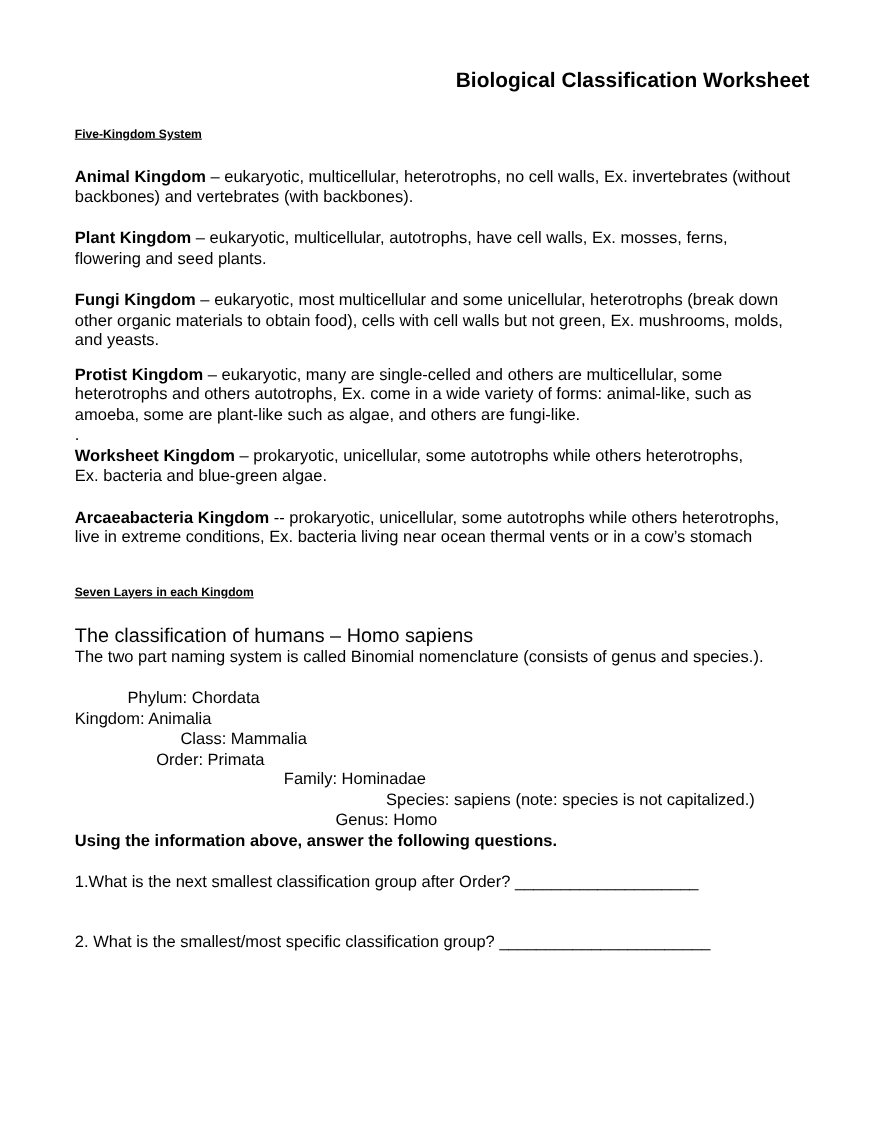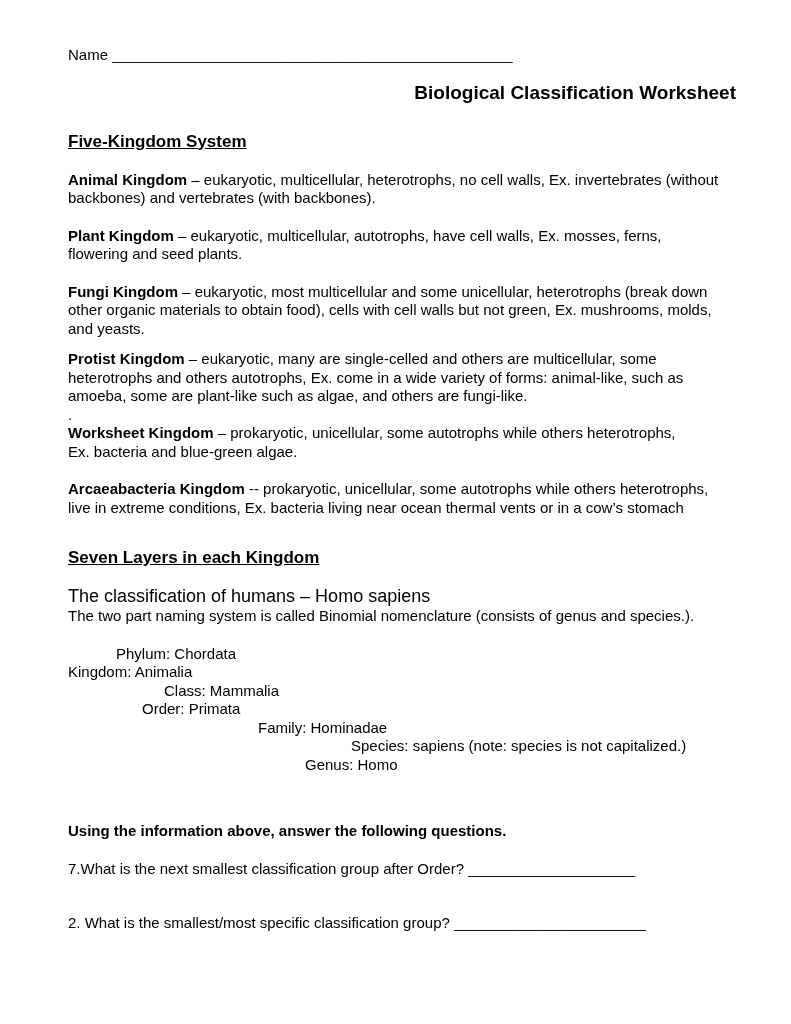--- a/index.html
+++ b/index.html
@@ -19,21 +19,21 @@
 
   .title {
     font-size: 19px;
     font-weight: bold;
     text-align: right;
     margin-top: 16px;
     line-height: 23px;
   }
 
   .section-heading {
-    font-size: 17px;
+    font-size: 11px;
     font-weight: bold;
     text-decoration: underline;
     margin-top: 27px;
     line-height: 21px;
   }
   .section-heading.seven { margin-top: 30px; }
 
   .para {
     white-space: pre-line;
     line-height: 18.5px;
@@ -55,32 +55,30 @@
   .ind-0 { margin-left: 0; }
   .ind-1 { margin-left: 48px; }
   .ind-2 { margin-left: 96px; }
   .ind-3 { margin-left: 74px; }
   .ind-4 { margin-left: 190px; }
   .ind-5 { margin-left: 237px; }
   .ind-6 { margin-left: 283px; }
 
   .q-intro {
     font-weight: bold;
-    margin-top: 48px;
     line-height: 18.5px;
   }
   .question { margin-top: 19px; line-height: 18.5px; }
   .question.q2 { margin-top: 36px; }
 </style>
 </head>
 <body>
 
 <div class="page">
 
-  <div class="name-line"><span>Name</span> <span class="blank">________________________________________________</span></div>
 
   <div class="title">Biological Classification Worksheet</div>
 
   <div class="section-heading">Five-Kingdom System</div>
 
   <p class="para"><strong>Animal Kingdom</strong><span> – eukaryotic, multicellular, heterotrophs, no cell walls, Ex. invertebrates (without
 backbones) and vertebrates (with backbones).</span></p>
 
   <p class="para"><strong>Plant Kingdom</strong><span> – eukaryotic, multicellular, autotrophs, have cell walls, Ex. mosses, ferns,
 flowering and seed plants.</span></p>
@@ -110,17 +108,17 @@
     <div class="tax-line ind-0">Kingdom: Animalia</div>
     <div class="tax-line ind-2">Class: Mammalia</div>
     <div class="tax-line ind-3">Order: Primata</div>
     <div class="tax-line ind-4">Family: Hominadae</div>
     <div class="tax-line ind-6">Species: sapiens (note: species is not capitalized.)</div>
     <div class="tax-line ind-5">Genus: Homo</div>
   </div>
 
   <p class="q-intro">Using the information above, answer the following questions.</p>
 
-  <p class="question"><span>7.What is the next smallest classification group after Order?</span> <span class="blank">____________________</span></p>
+  <p class="question"><span>1.What is the next smallest classification group after Order?</span> <span class="blank">____________________</span></p>
 
   <p class="question q2"><span>2. What is the smallest/most specific classification group?</span> <span class="blank">_______________________</span></p>
 
 </div>
 
 </body></html>

